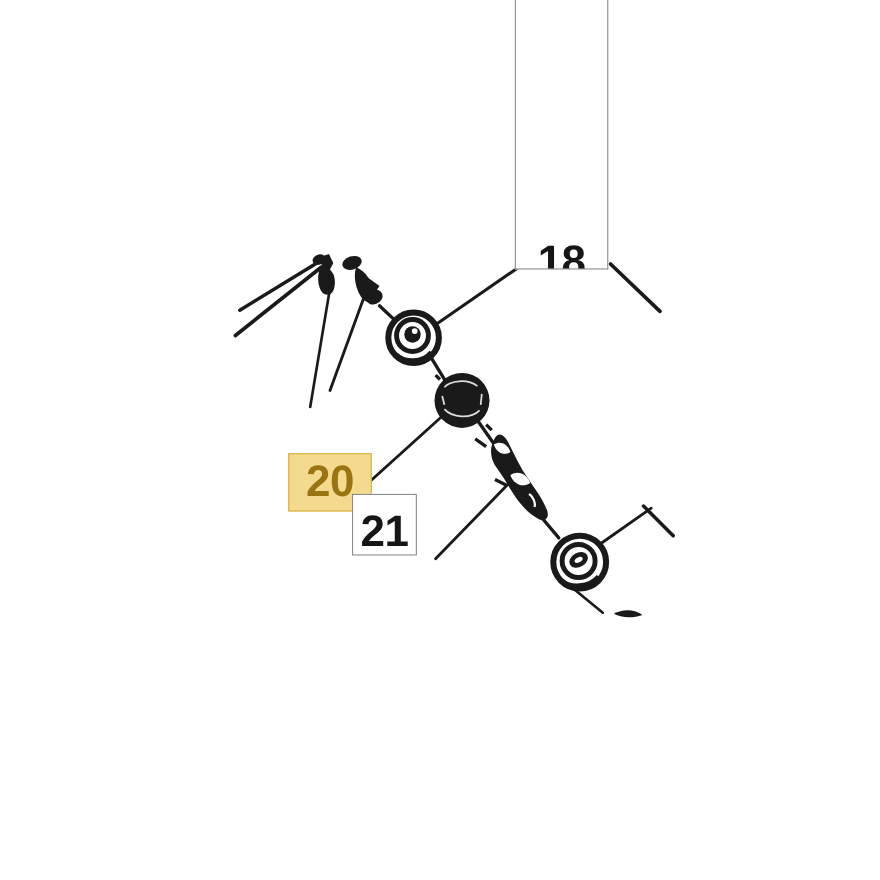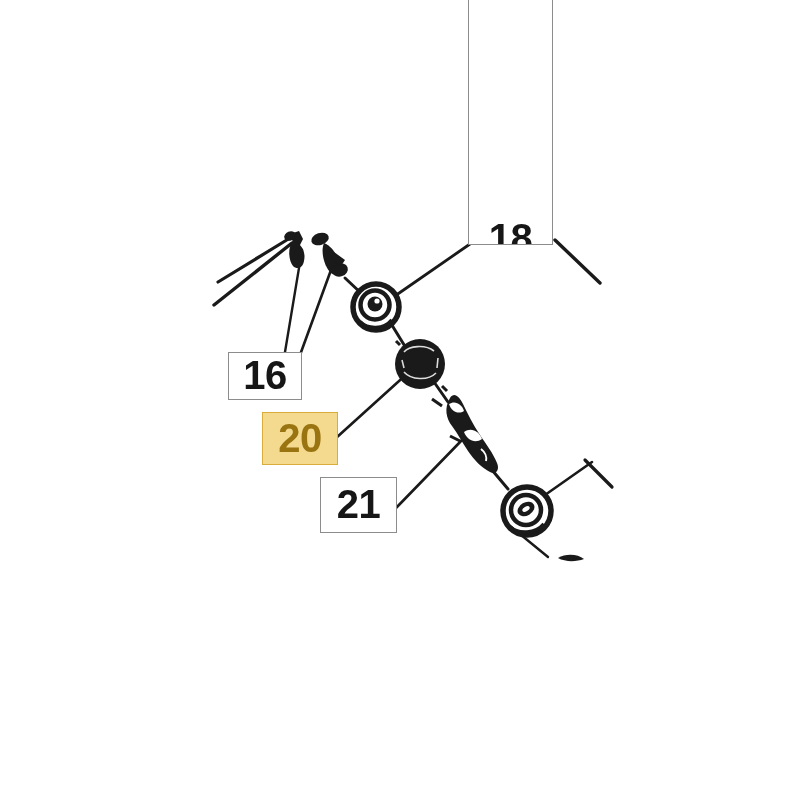--- a/index.html
+++ b/index.html
@@ -60,24 +60,25 @@
   }
   #box-20 {
     left: 262px;
     top: 412px;
     width: 76px;
     height: 53px;
     font-size: 40px;
   }
   #box-21 {
     left: 320px;
-    top: 477px;
-    width: 77px;
+    top: 449px;
+    width: 59px;
     height: 56px;
     font-size: 40px;
+    align-items: flex-end;
   }
   #box-top {
     left: 468px;
     top: -18px;
     width: 85px;
     height: 263px;
     font-size: 40px;
     align-items: flex-end;
     justify-content: center;
     border-top: none;
@@ -185,23 +186,20 @@
     <g>
       <path d="M 558 558 C 566 553, 578 554, 584 559 C 576 562, 565 562, 558 558 Z" fill="#1a1a1a"></path>
     </g>
 
   </svg>
 
   <div class="callout callout-plain" id="box-top" style="background: rgb(255, 255, 255); border-color: rgb(140, 140, 140); color: rgb(22, 22, 22);">
     <span class="callout-label">18</span>
   </div>
 
-  <div class="callout callout-plain" id="box-16" style="background: rgb(255, 255, 255); border-color: rgb(140, 140, 140); color: rgb(22, 22, 22);">
-    <span class="callout-label">16</span>
-  </div>
 
   <div class="callout callout-highlight" id="box-20" style="background: rgb(243, 218, 143); border-color: rgb(216, 173, 60); color: rgb(153, 116, 17);">
     <span class="callout-label">20</span>
   </div>
 
   <div class="callout callout-plain" id="box-21" style="background: rgb(255, 255, 255); border-color: rgb(140, 140, 140); color: rgb(22, 22, 22);">
     <span class="callout-label">21</span>
   </div>
 
 </div>

